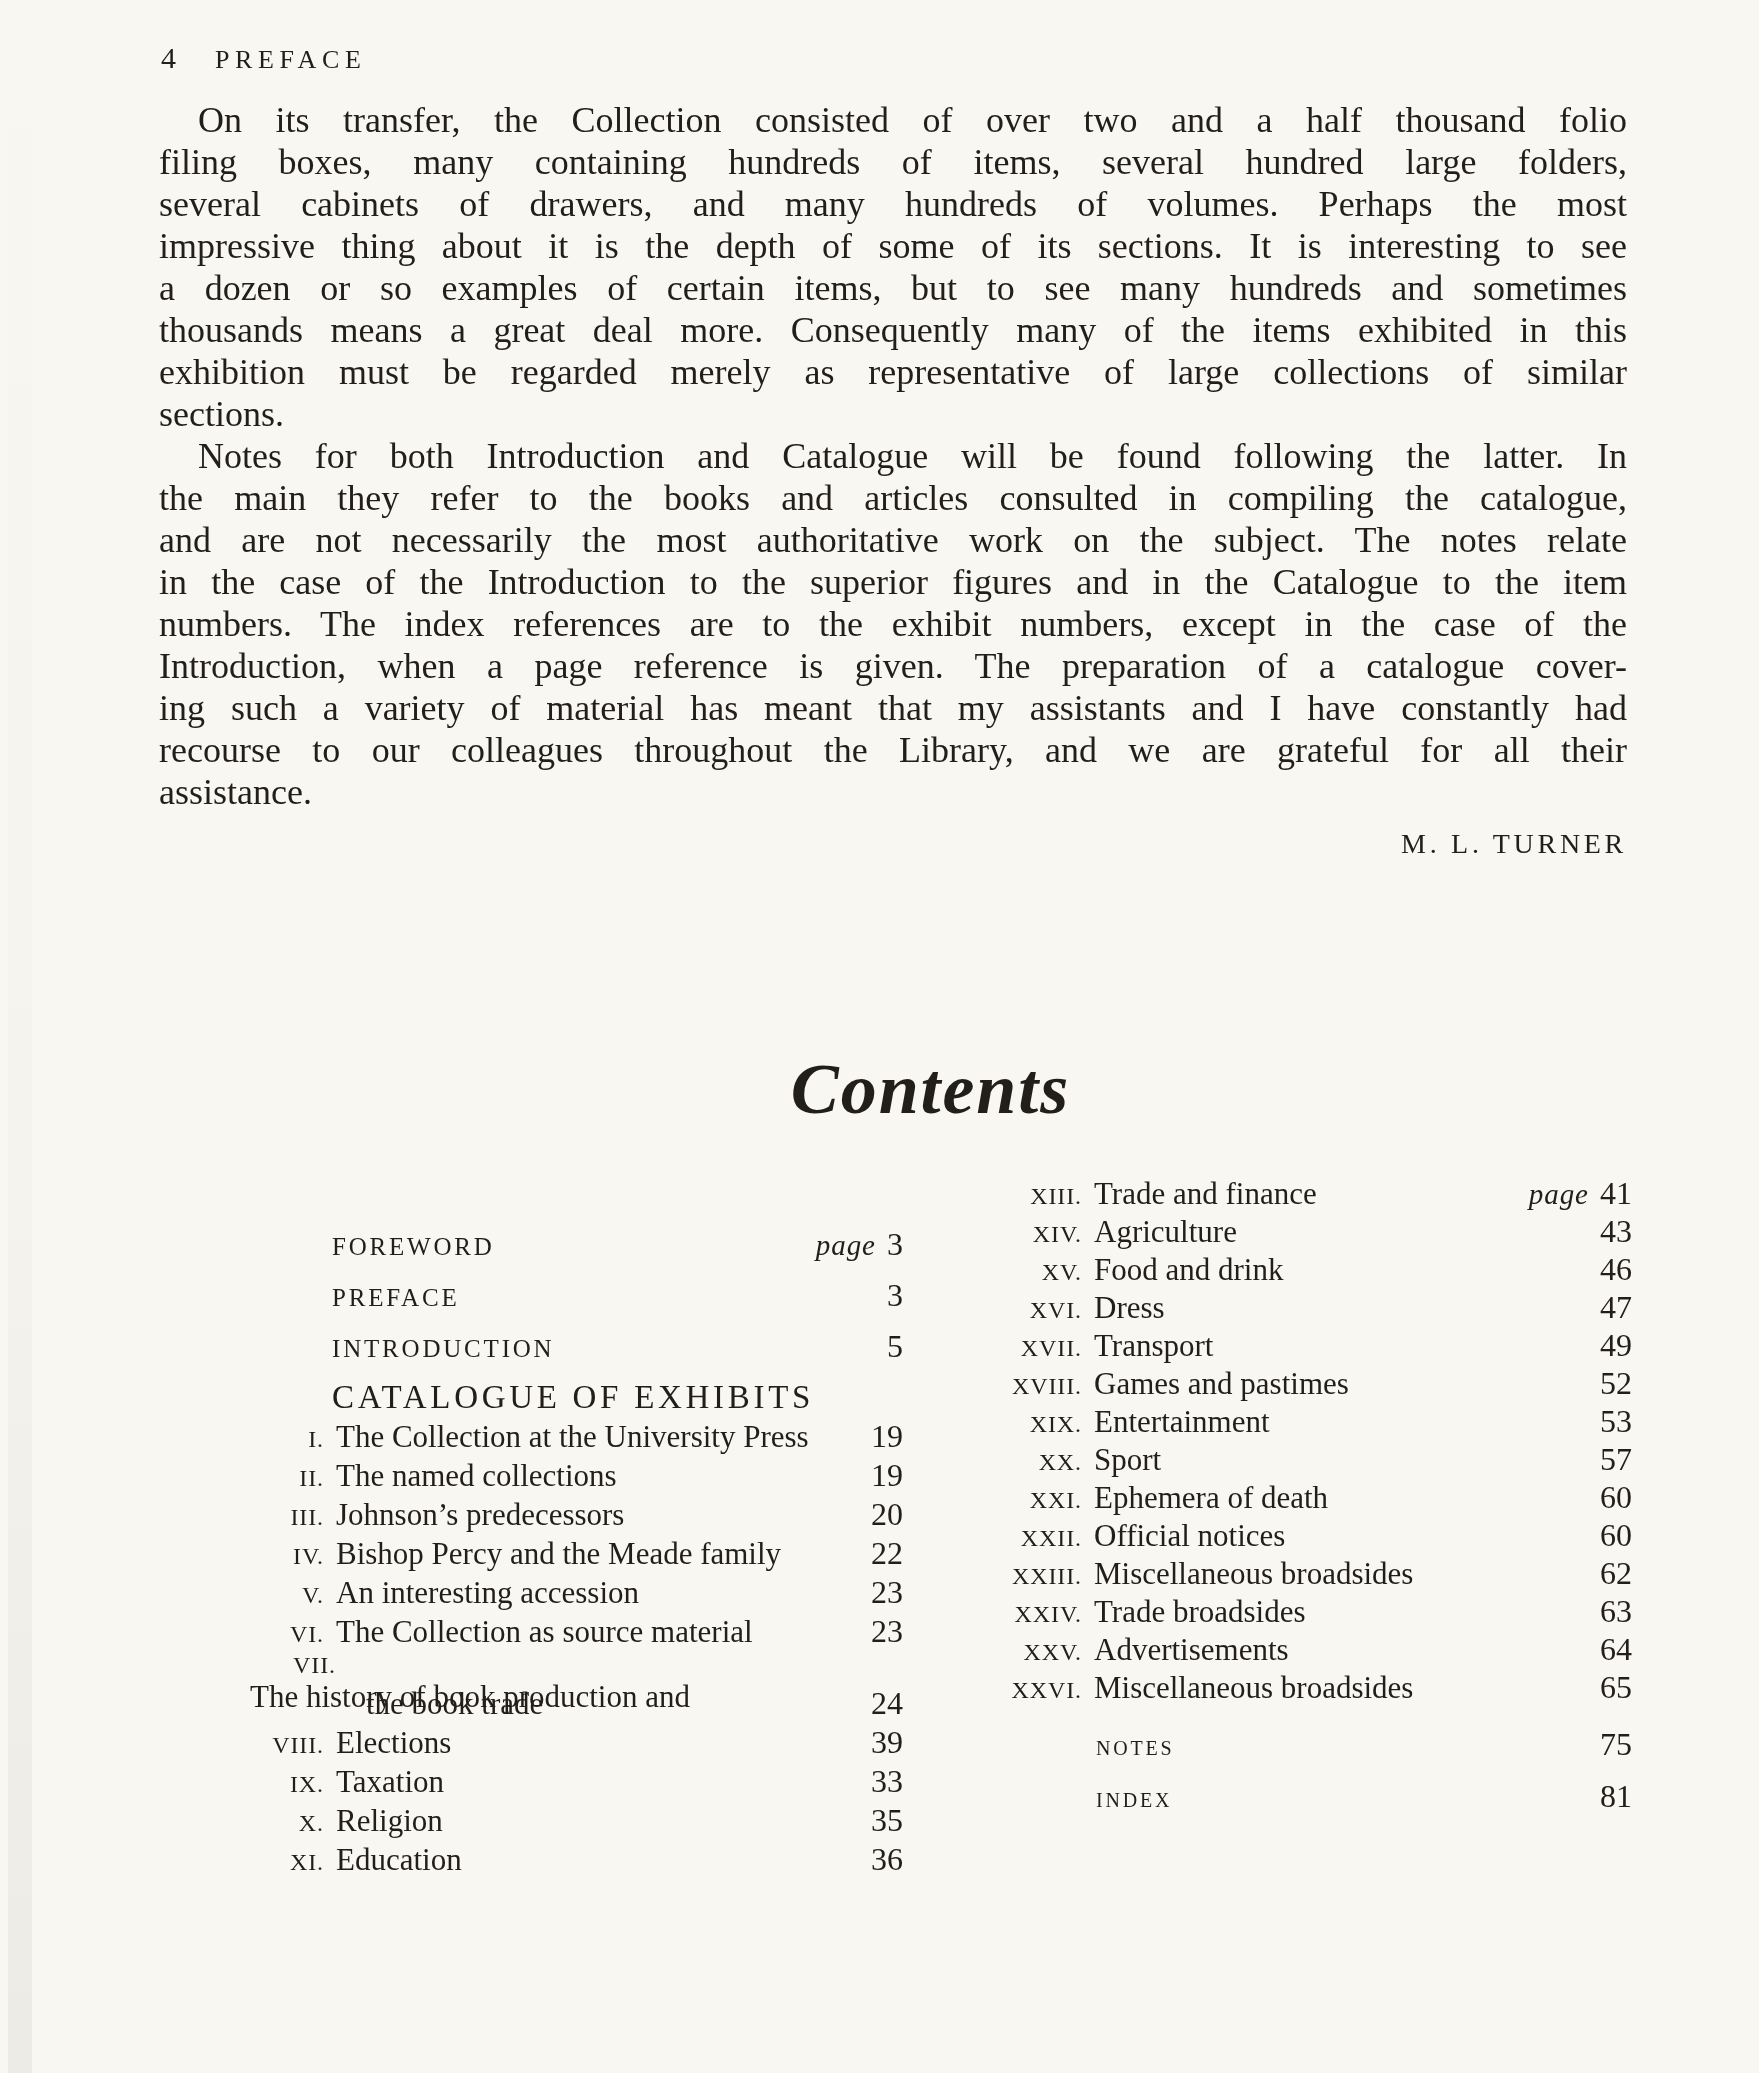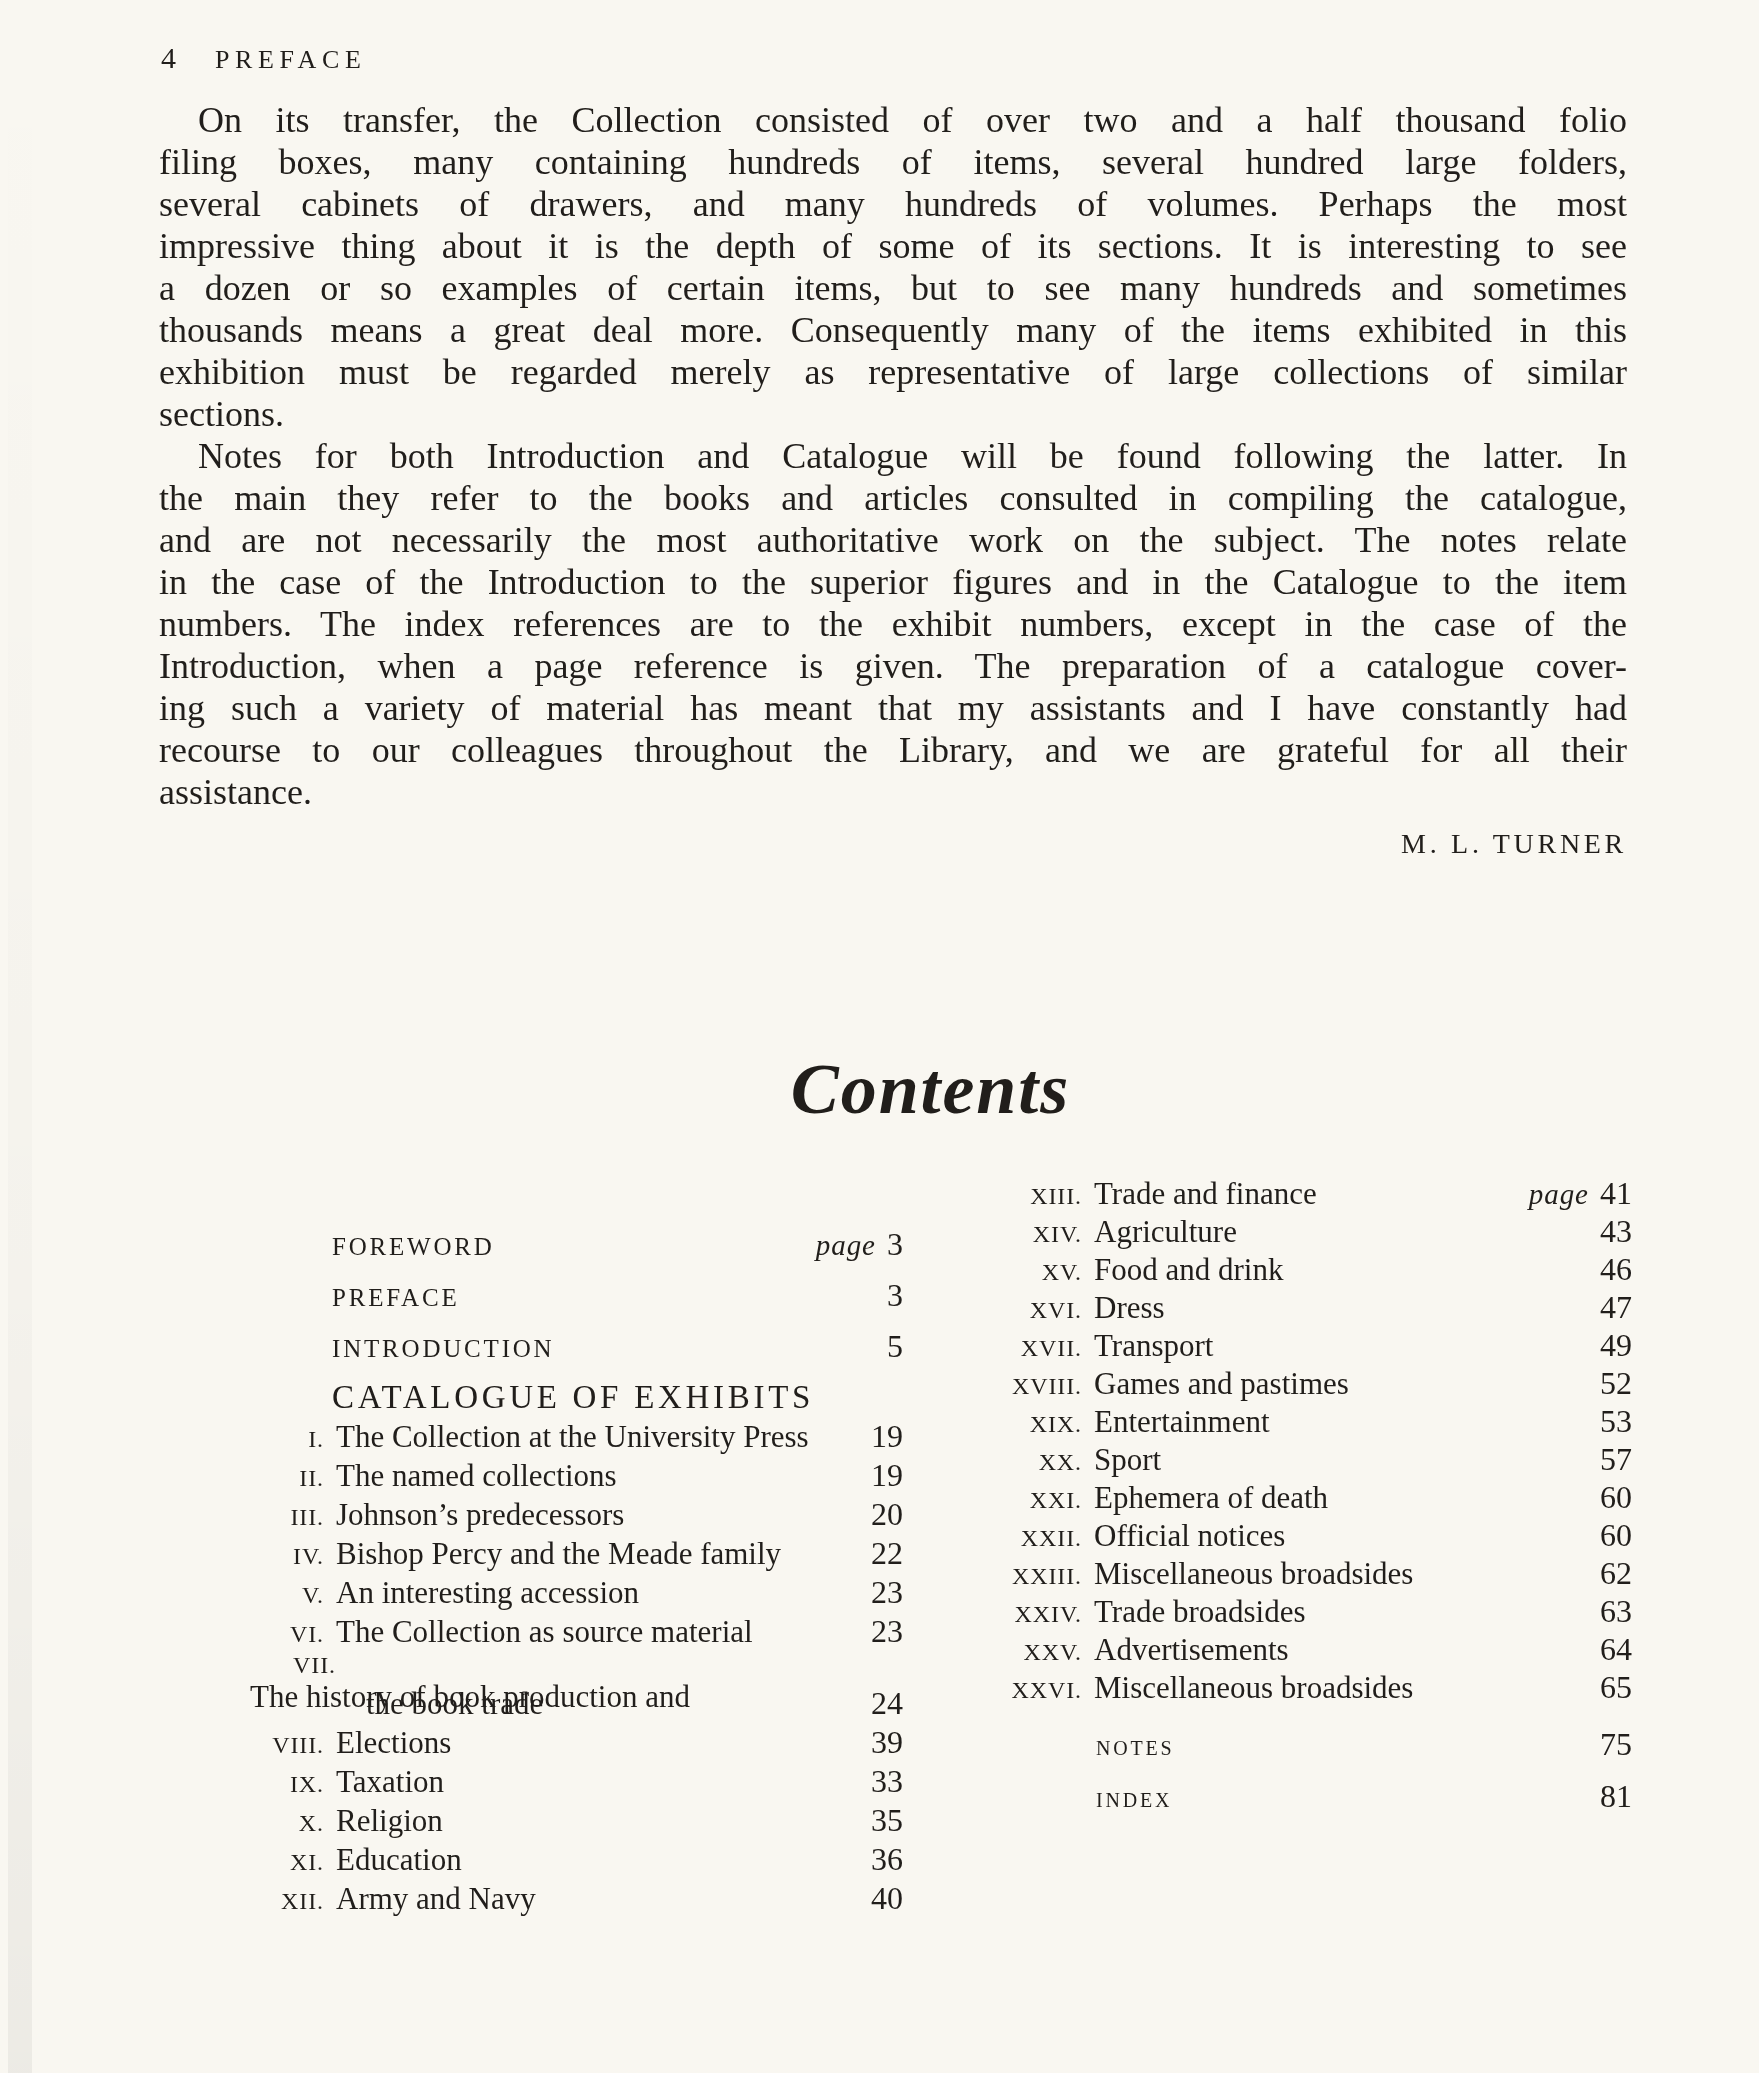--- a/index.html
+++ b/index.html
@@ -175,25 +175,20 @@
     <div class="item-row">
       <span class="num">X.</span>
       <span class="item-title">Religion</span>
       <span class="pg">35</span>
     </div>
     <div class="item-row">
       <span class="num">XI.</span>
       <span class="item-title">Education</span>
       <span class="pg">36</span>
     </div>
-    <div class="item-row">
-      <span class="num">XII.</span>
-      <span class="item-title">Army and Navy</span>
-      <span class="pg">40</span>
-    </div>
   </div>
 
   <div class="toc-right">
     <div class="item-row">
       <span class="num">XIII.</span>
       <span class="item-title">Trade and finance</span>
       <span class="pg">
           <span class="pgword">page</span>
           <span>41</span>
         </span>

